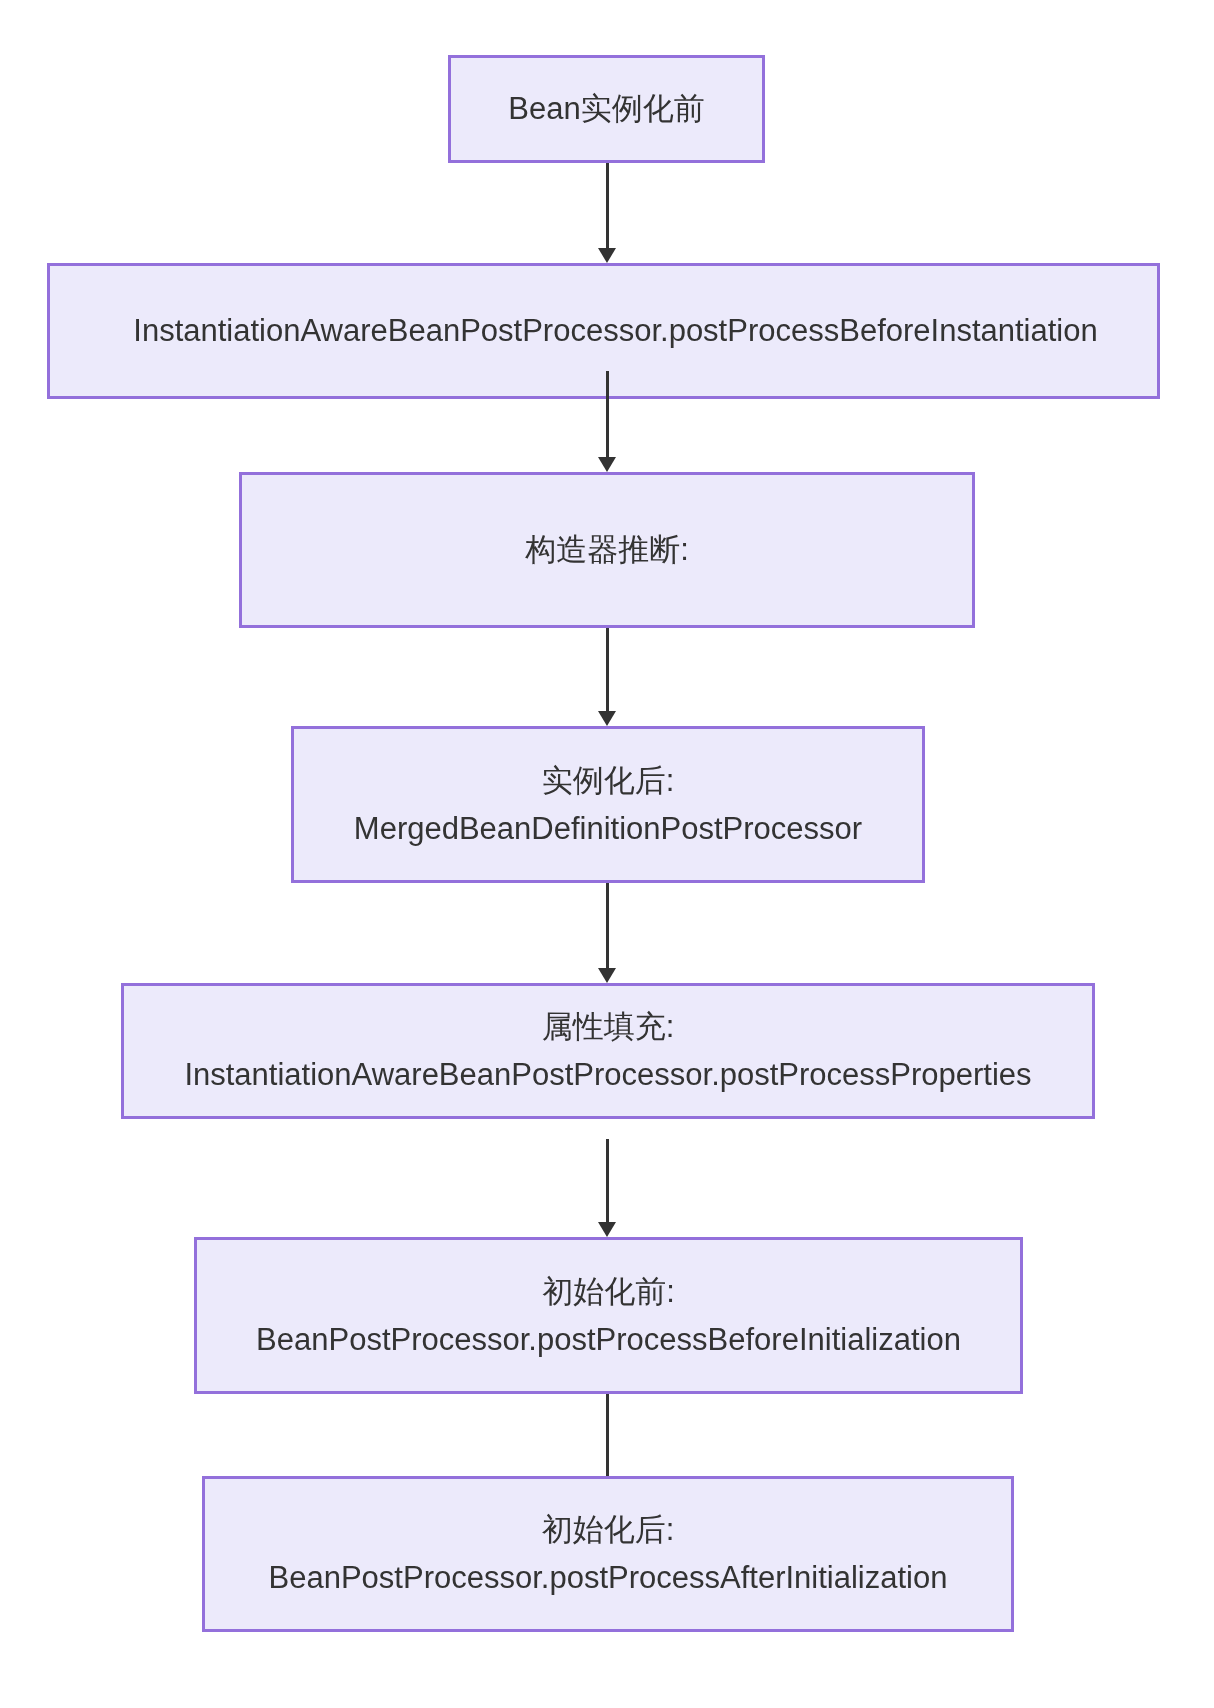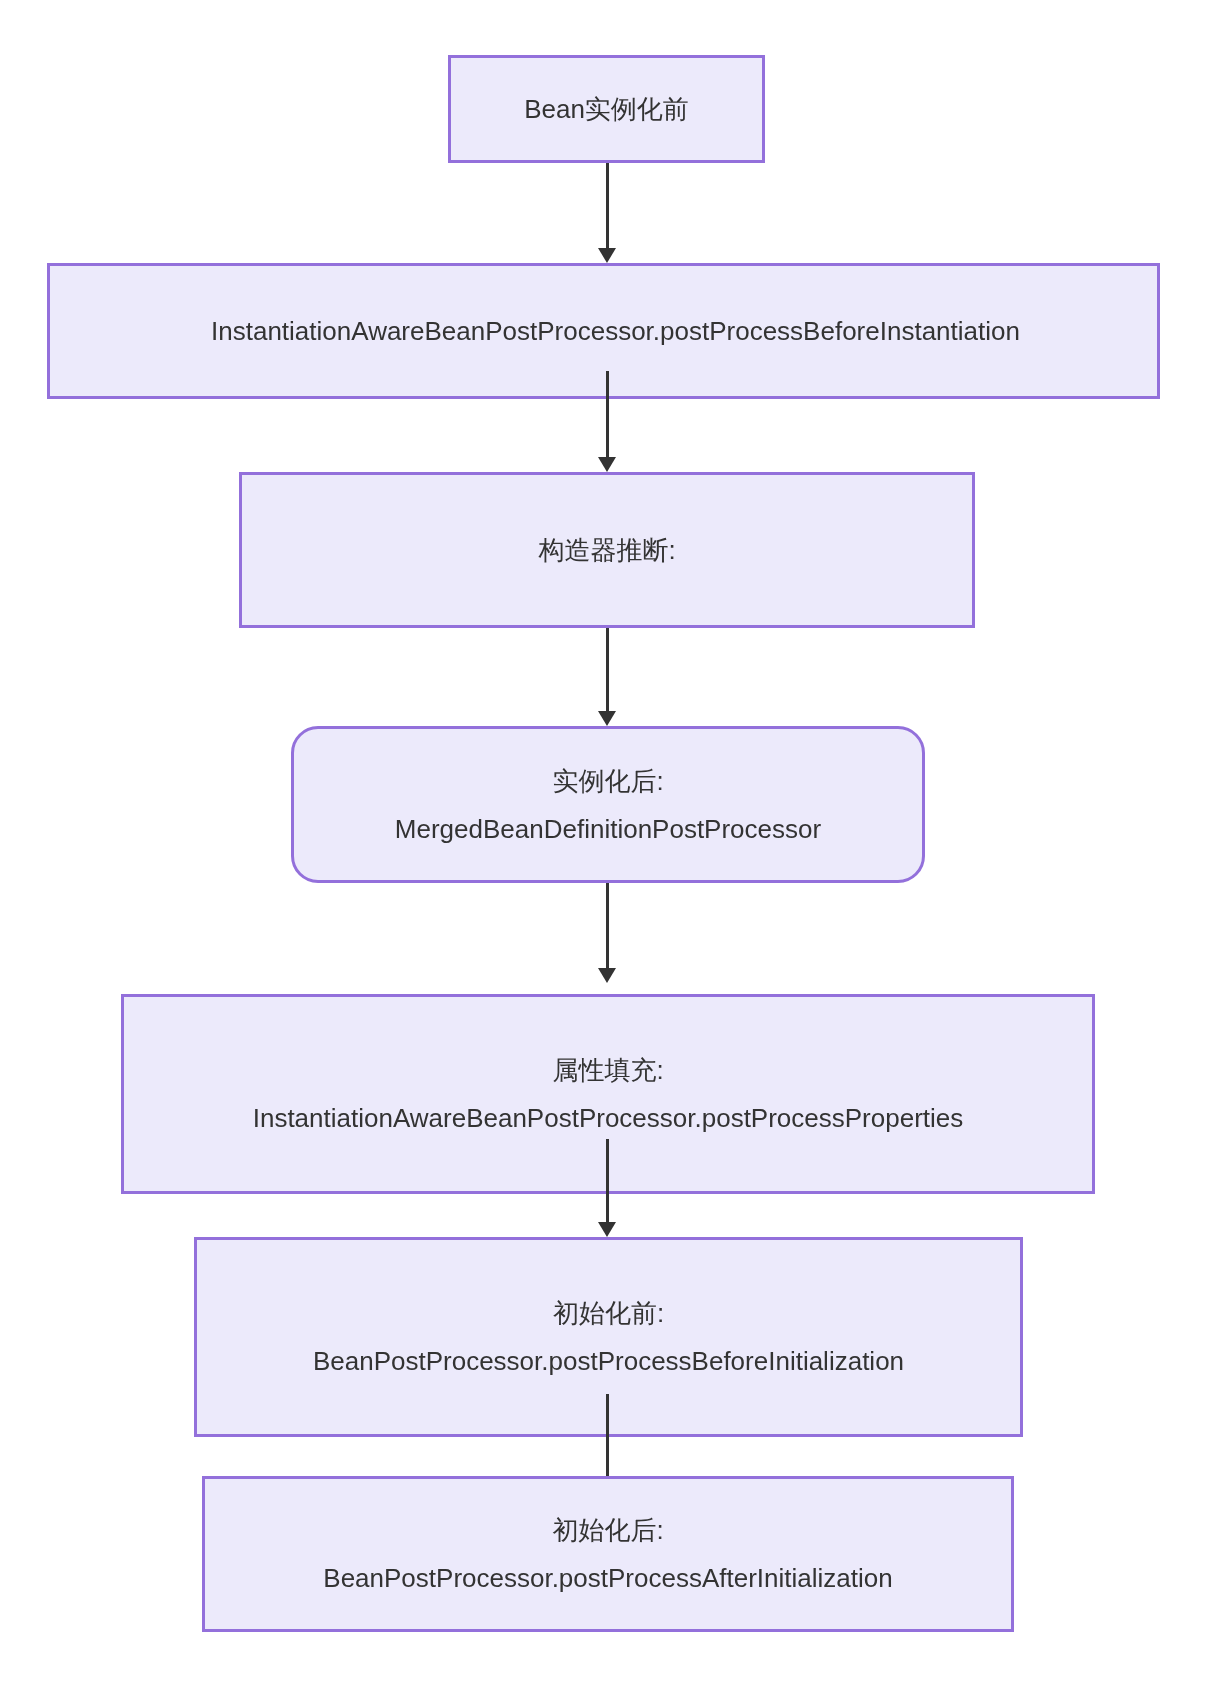--- a/index.html
+++ b/index.html
@@ -15,34 +15,34 @@
     position: absolute;
     box-sizing: border-box;
     background: #ECEAFB;
     border: 3px solid #9370DB;
     color: #333333;
     display: flex;
     flex-direction: column;
     align-items: center;
     justify-content: center;
     text-align: center;
-    font-size: 26px;
+    font-size: 31px;
   }
   .node-line {
     display: block;
     line-height: 48px;
     white-space: nowrap;
   }
   
   .node-a { left: 448px; top: 55px;   width: 317px;  height: 108px; }
   .node-b { left: 47px;  top: 263px;  width: 1113px; height: 136px; padding-left: 24px; }
   .node-c { left: 239px; top: 472px;  width: 736px;  height: 156px; gap: 17px; }
-  .node-d { left: 291px; top: 726px;  width: 634px;  height: 157px; border-radius: 27px; }
-  .node-e { left: 121px; top: 983px;  width: 974px;  height: 200px; margin-top: 11px; }
-  .node-f { left: 194px; top: 1237px; width: 829px;  height: 200px; }
+  .node-d { left: 291px; top: 726px;  width: 634px;  height: 157px; }
+  .node-e { left: 121px; top: 983px;  width: 974px;  height: 136px; }
+  .node-f { left: 194px; top: 1237px; width: 829px;  height: 157px; }
   .node-g { left: 202px; top: 1476px; width: 812px;  height: 156px; }
 
   .arrow {
     position: absolute;
     left: 598px;
     width: 18px;
   }
   .arrow-shaft {
     position: absolute;
     left: 7.5px;

